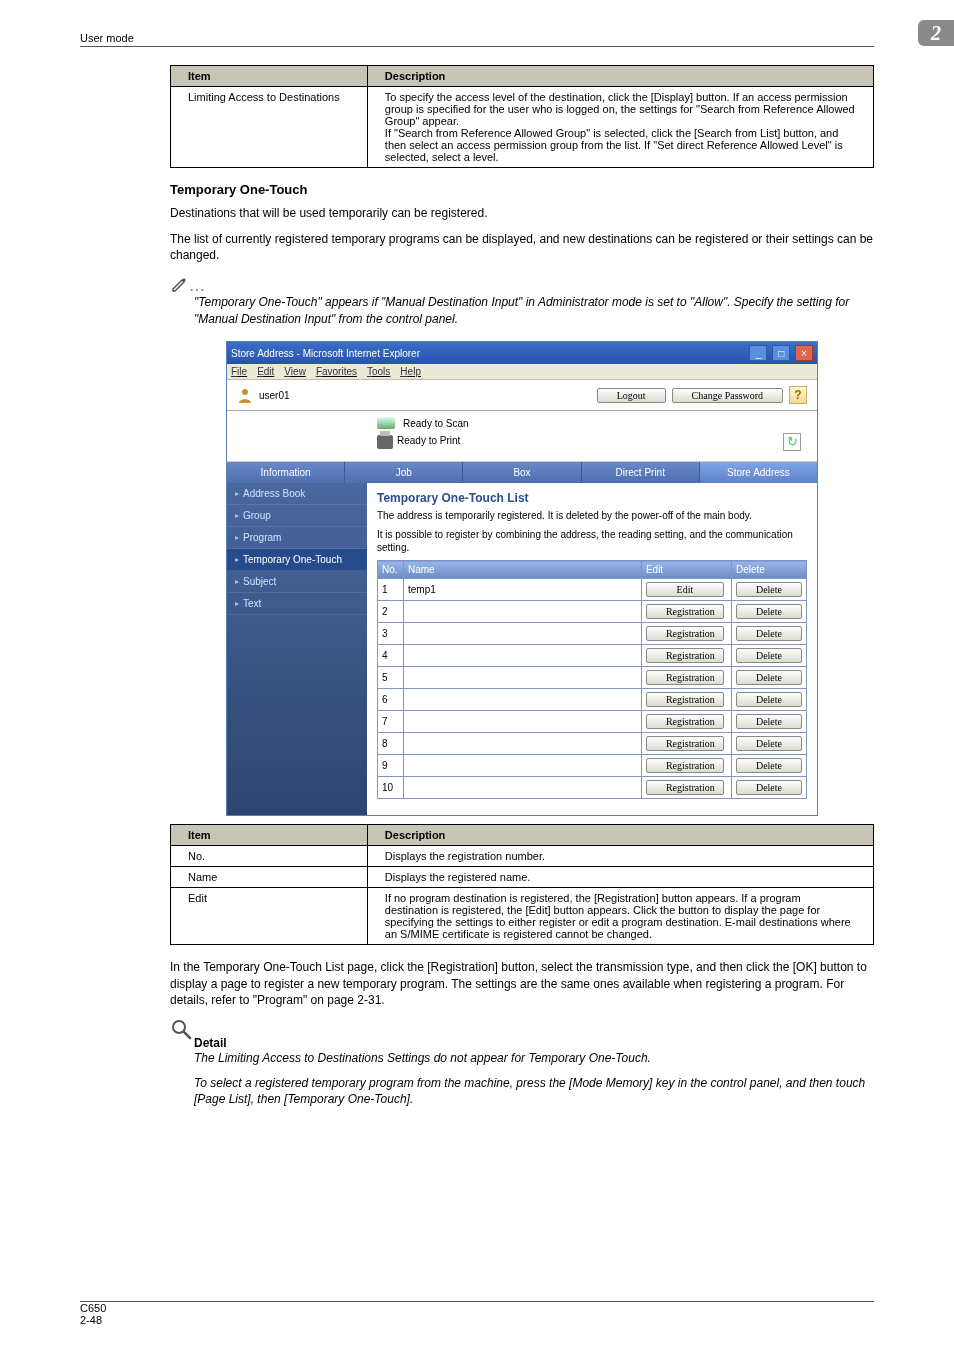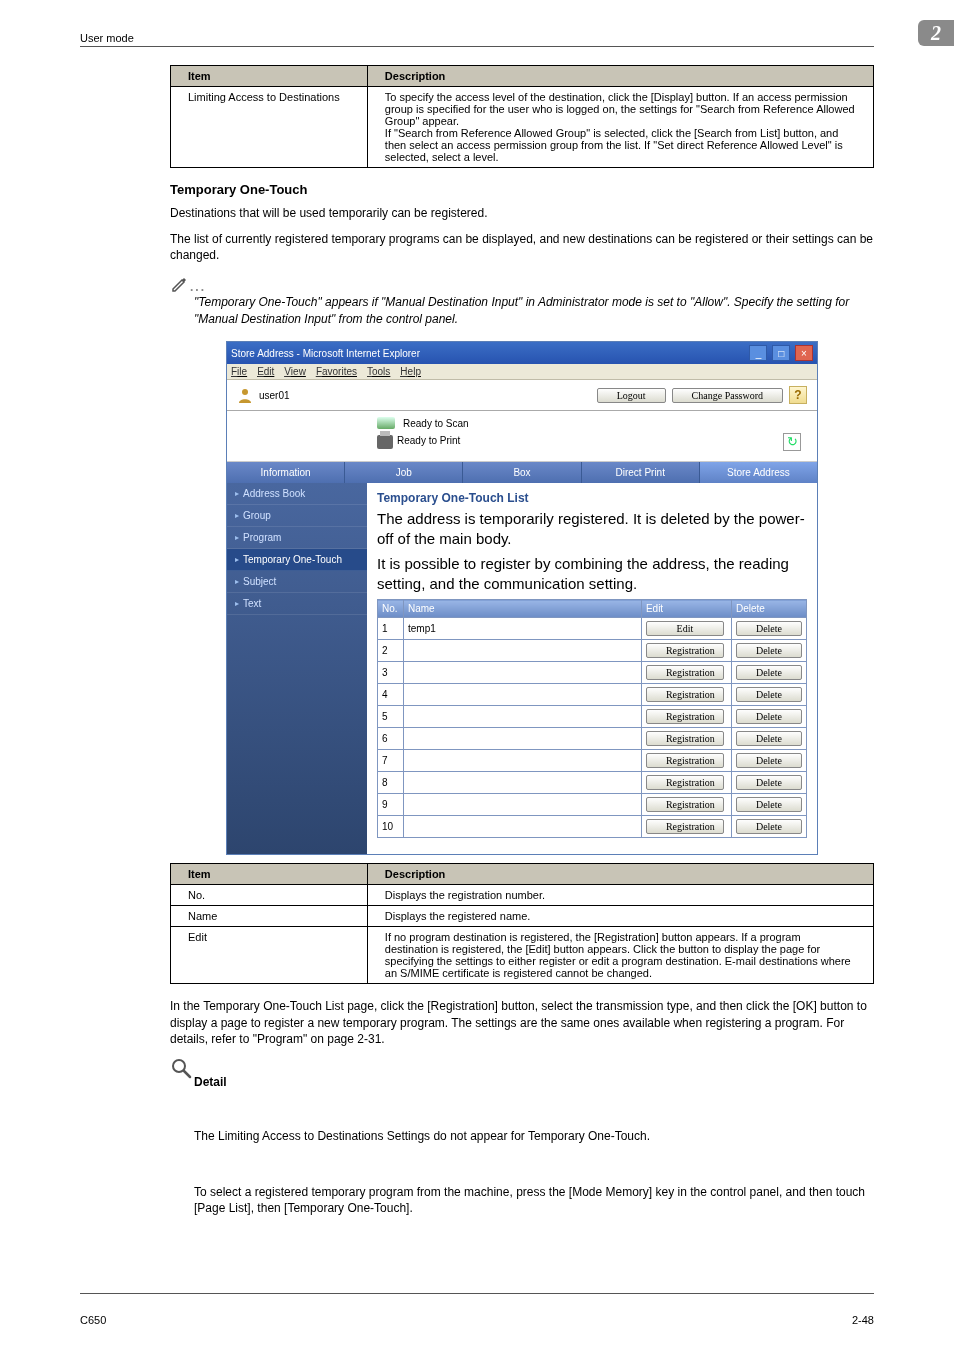--- a/index.html
+++ b/index.html
@@ -98,21 +98,21 @@
   .note-text {
     margin-left: 24px;
     font-style: italic;
     line-height: 1.4;
   }
 
   
   .detail-block { margin: 8px 0 14px 0; }
   .detail-icon { width: 22px; height: 22px; display: inline-block; vertical-align: middle; }
   .detail-label { font-weight: bold; margin-left: 24px; margin-top: -4px;}
-  .detail-text { margin-left: 24px; line-height: 1.4; margin-bottom: 8px; margin-top: 39px;}
+  .detail-text { margin-left: 24px; font-style: italic; line-height: 1.4; margin-bottom: 8px;}
 
   
   .ie-window {
     width: 592px;
     margin: 10px auto 8px auto;
     border: 1px solid #5b7fb7;
     background: #b91c1c;
     font-size: 10px;
     font-family: Tahoma, Arial, sans-serif;
   }
@@ -190,21 +190,21 @@
   .sidemenu .mi.active {
     background:#274b8a;
     color:#fff;
   }
   .mainpane {
     flex:1; background:#fff; padding:8px 10px 16px 10px;
   }
   .mainpane h4 {
     color:#2a4e8e; font-size:12px; font-weight:bold; margin:0 0 4px 0;
   }
-  .mainpane .hint { font-size:15px; line-height:1.3; margin-bottom:6px; }
+  .mainpane .hint { font-size:10px; line-height:1.3; margin-bottom:6px; }
   table.slot-tbl {
     width:100%; border-collapse:collapse; font-size:10px;
   }
   table.slot-tbl th, table.slot-tbl td {
     border:1px solid #7f96c0;
     padding:3px 4px;
     text-align:left;
   }
   table.slot-tbl th {
     background: linear-gradient(#99b6e6, #6c8cc6);
@@ -214,22 +214,23 @@
   table.slot-tbl td.action { width:90px; }
   table.slot-tbl td.del { width:60px; }
 
   
   .page-foot {
     position:absolute;
     bottom: 24px;
     left:80px; right:80px;
     border-top:1px solid #555;
     display:flex; justify-content:space-between;
-    padding-top:20px;
+    padding-top:0;
     font-size:11px;
+    flex-direction:column;
   }
   
   .small-unicode-icon { color:#888; }
 
   .help-icon {
     width:18px;height:18px; border:1px solid #c7b060;
     background:linear-gradient(#fff6d0,#f0dc90);
     color:#9a6b00; font-weight:bold; text-align:center;
     line-height:16px; font-size:12px;
   }

